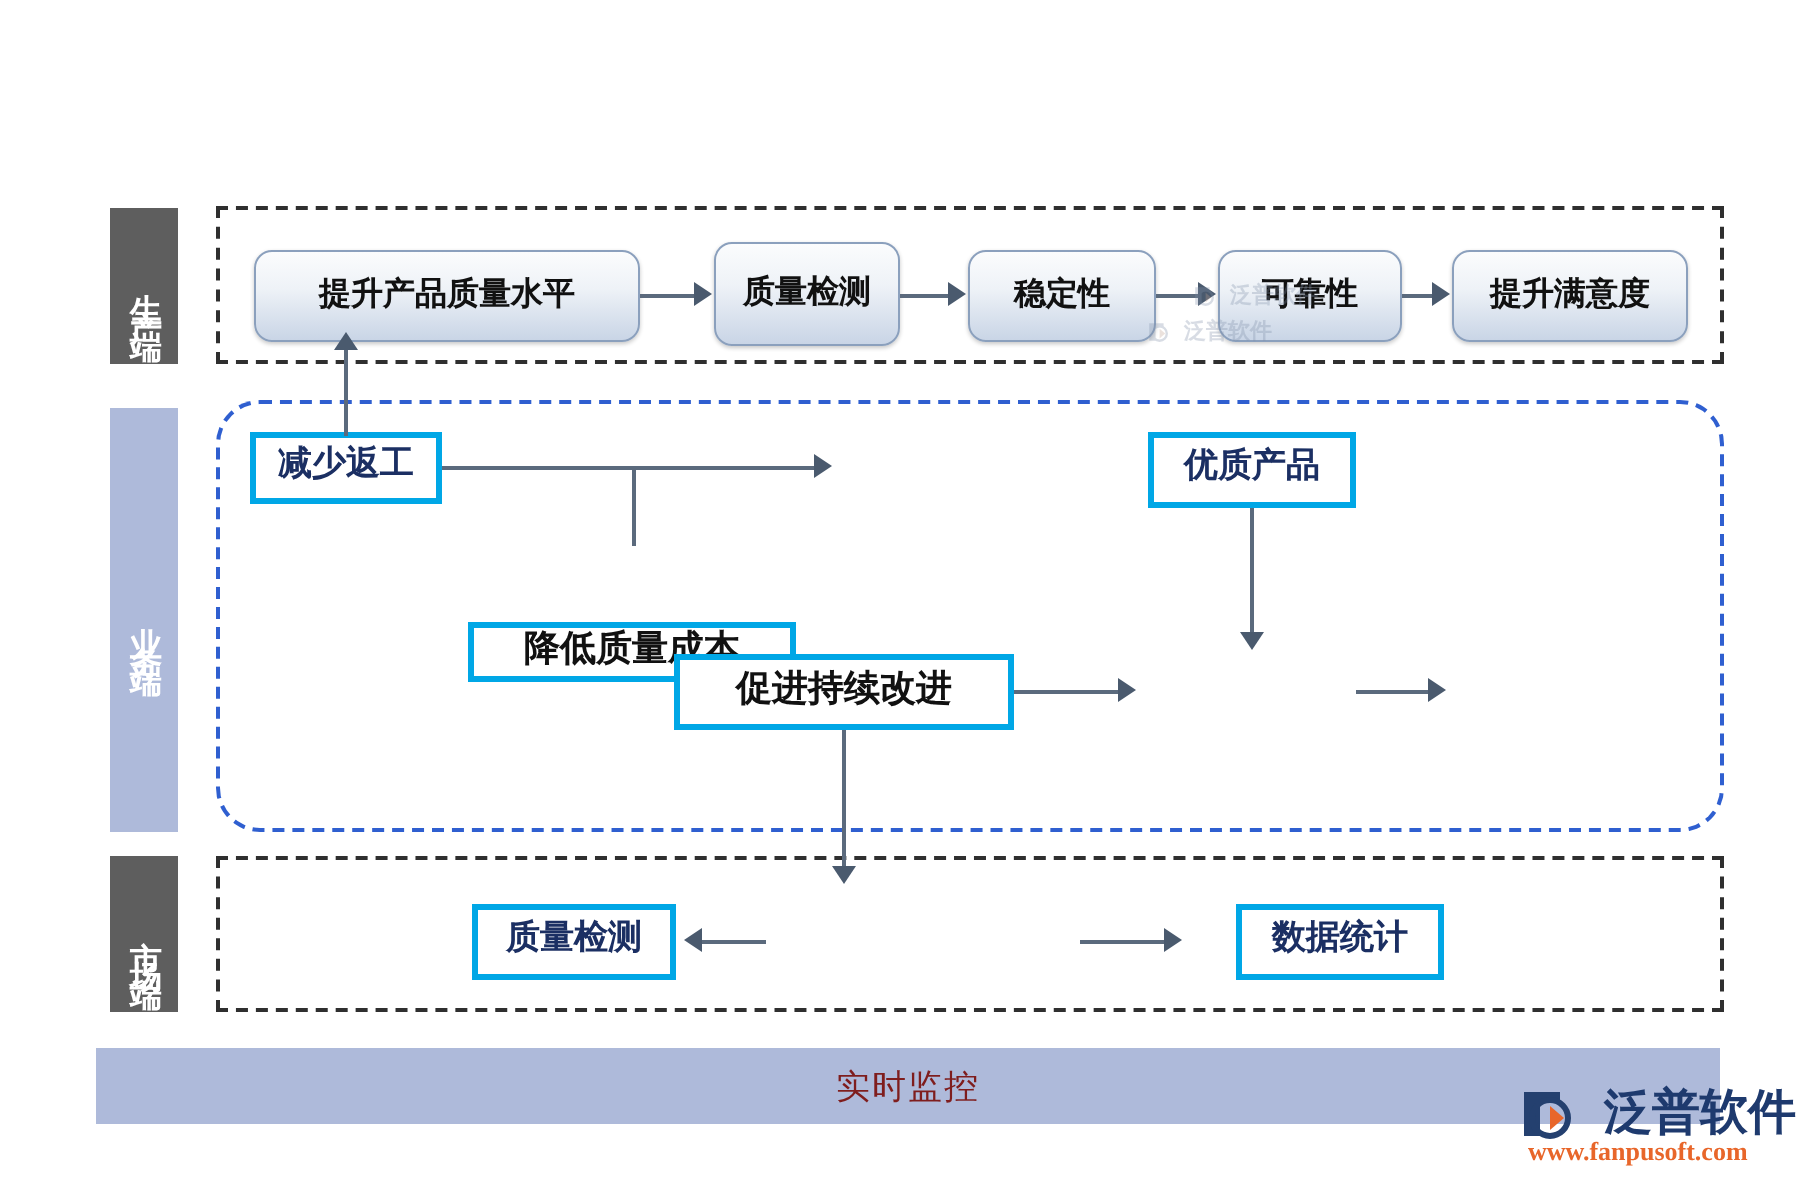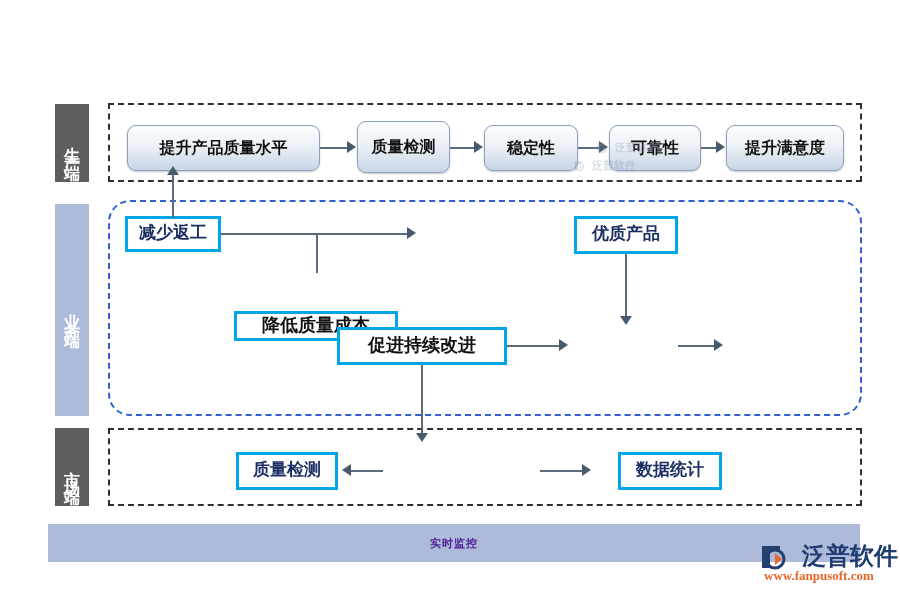--- a/index.html
+++ b/index.html
@@ -92,21 +92,21 @@
   .arrow-r{border-top:6px solid transparent;border-bottom:6px solid transparent;border-left:9px solid #4a5a6e;}
   .arrow-l{border-top:6px solid transparent;border-bottom:6px solid transparent;border-right:9px solid #4a5a6e;}
   .arrow-u{border-left:6px solid transparent;border-right:6px solid transparent;border-bottom:9px solid #4a5a6e;}
   .arrow-d{border-left:6px solid transparent;border-right:6px solid transparent;border-top:9px solid #4a5a6e;}
 
   
   .footbar{
     position:absolute;
     background:#aebada;
     display:flex;align-items:center;justify-content:center;
-    color:#4c1d95;font-weight:bold;font-size:11px;letter-spacing:1px;
+    color:#7f1d1d;font-weight:normal;font-size:17px;letter-spacing:1px;
   }
 
   
   .logo{position:absolute;}
   .logo .mark{position:absolute;left:0;top:2px;}
   .logo .brand{
     position:absolute;left:44px;top:0px;
     font-size:24px;font-weight:bold;color:#1e3a6e;letter-spacing:0px;
     white-space:nowrap;
   }

